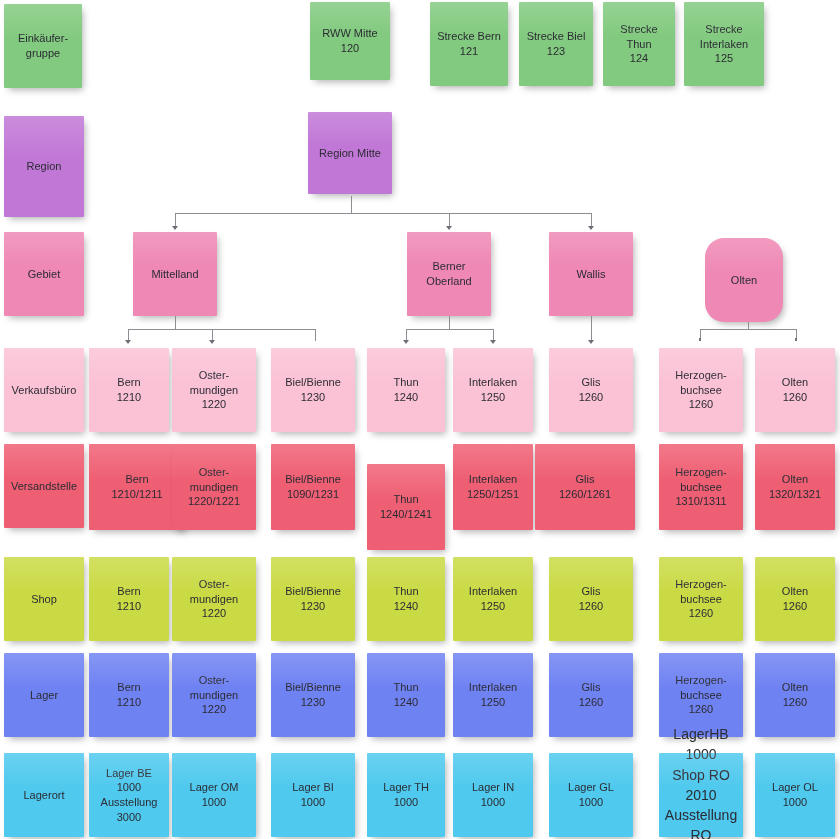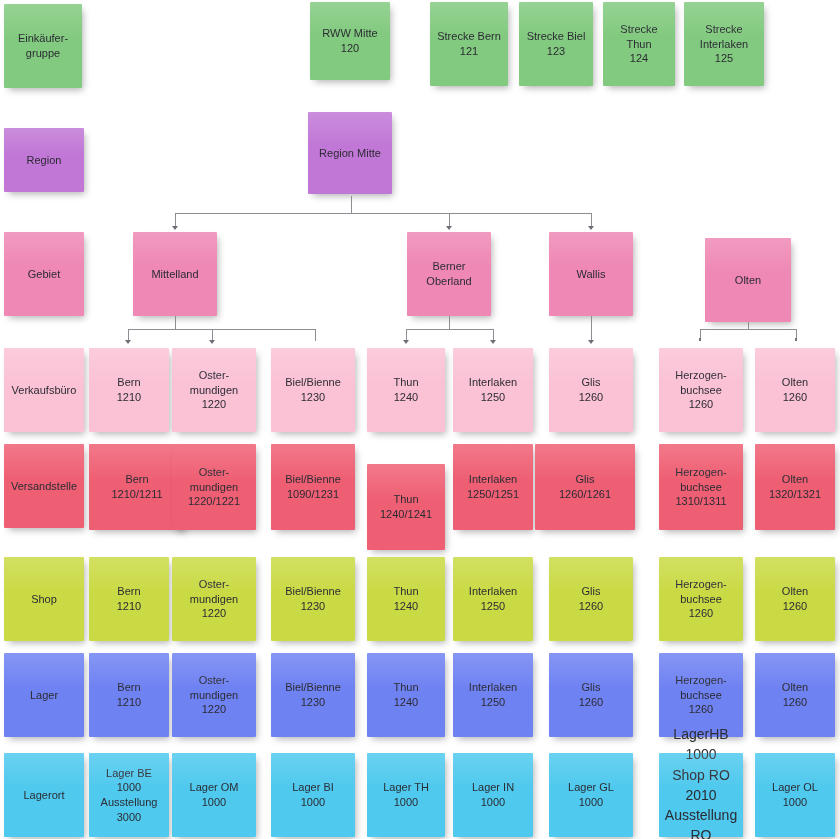--- a/index.html
+++ b/index.html
@@ -113,21 +113,21 @@
     <span class="txt">Strecke Thun
 124</span>
   </div>
 
   <div class="note c-green" style="left:684px; top:2px; width:80px; height:84px;">
     <span class="txt">Strecke
 Interlaken
 125</span>
   </div>
 
-  <div class="note c-purple" style="left:4px; top:128px; width:80px; height:64px;">
+  <div class="note c-purple" style="left:4px; top:116px; width:80px; height:101px;">
     <span class="txt">Region</span>
   </div>
 
   <div class="note c-purple" style="left:308px; top:112px; width:84px; height:82px;">
     <span class="txt">Region Mitte</span>
   </div>
 
   <div class="conn v" style="left:351px; top:196px; height:17px;"></div>
   <div class="conn h" style="left:175px; top:213px; width:417px;"></div>
   <div class="conn v" style="left:175px; top:213px; height:14px;"></div>
@@ -147,21 +147,21 @@
 
   <div class="note c-pink" style="left:407px; top:232px; width:84px; height:84px;">
     <span class="txt">Berner
 Oberland</span>
   </div>
 
   <div class="note c-pink" style="left:549px; top:232px; width:84px; height:84px;">
     <span class="txt">Wallis</span>
   </div>
 
-  <div class="note c-pink" style="left:705px; top:238px; width:86px; height:84px;">
+  <div class="note c-pink" style="left:705px; top:238px; width:78px; height:84px;border-radius:19px;">
     <span class="txt">Olten</span>
   </div>
 
   <div class="conn v" style="left:175px; top:316px; height:13px;"></div>
   <div class="conn h" style="left:128px; top:329px; width:188px;"></div>
   <div class="conn v" style="left:128px; top:329px; height:12px;"></div>
   <div class="conn v" style="left:212px; top:329px; height:12px;"></div>
   <div class="conn v" style="left:315px; top:329px; height:12px;"></div>
   <div class="arrow" style="left:125px; top:340px;"></div>
   <div class="arrow" style="left:209px; top:340px;"></div>

